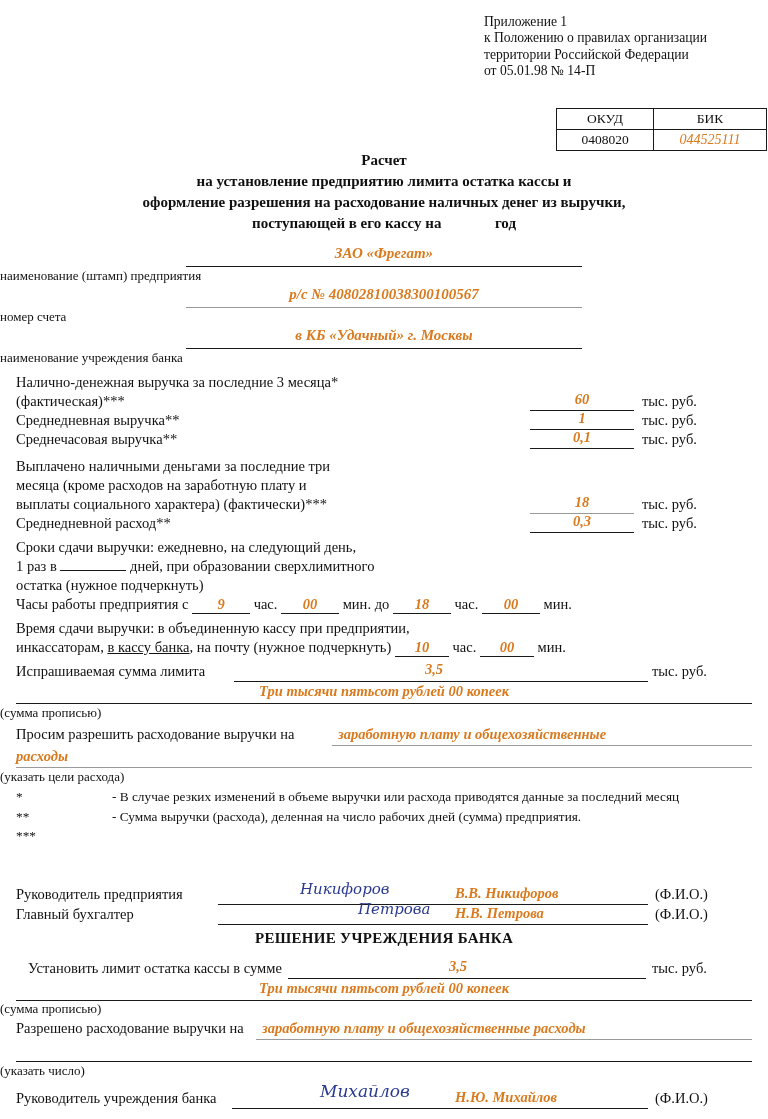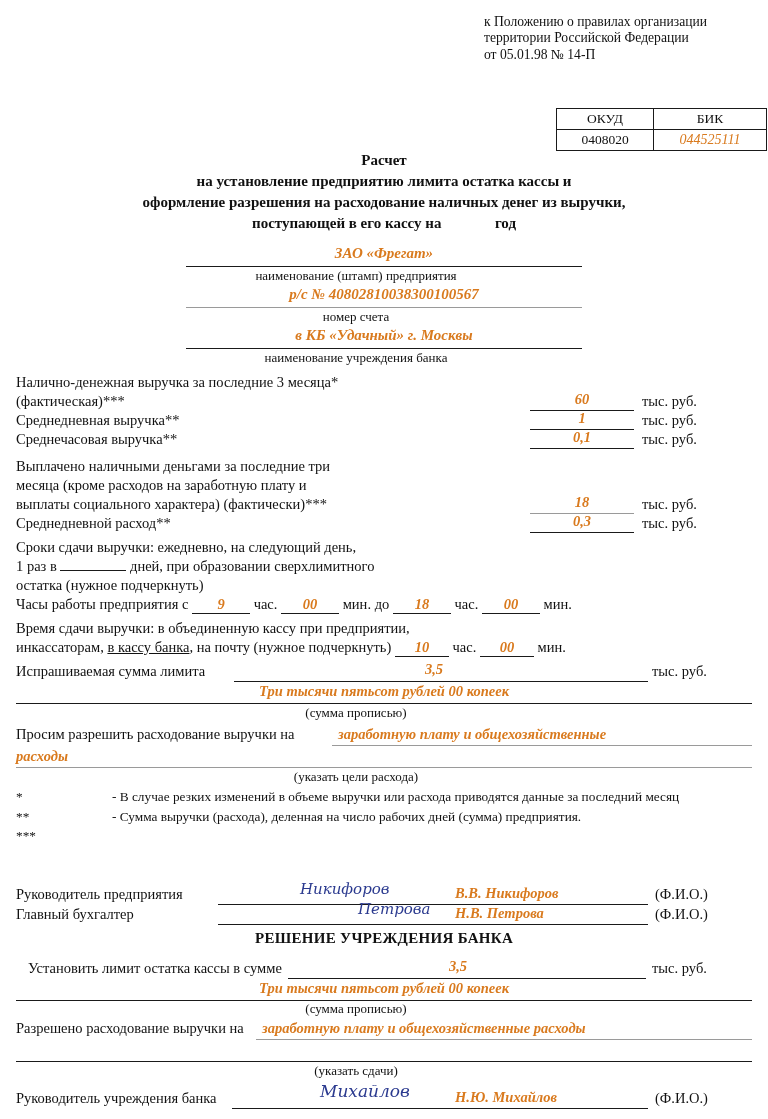--- a/index.html
+++ b/index.html
@@ -88,21 +88,21 @@
   
   .ctr-val {
     position: absolute;
     width: 768px;
     text-align: center;
     font-size: 15px;
   }
   .ctr-cap {
     position: absolute;
     width: 712px;
-    text-align: center;
+    text-align: left;
     font-size: 13px;
   }
 
   
   .unit { font-size: 14.5px; }
 
   .valbox {
     position: absolute;
     text-align: center;
     font-size: 14.5px;
@@ -124,20 +124,21 @@
   }
 
   .uline { text-decoration: underline; text-align: center; }
 </style>
 </head>
 <body>
 
 <div class="page">
 
   <div class="abs" id="appendix">
+    <div>Приложение 1</div>
     <div>к Положению о правилах организации</div>
     <div>территории Российской Федерации</div>
     <div>от 05.01.98 № 14-П</div>
   </div>
 
   <table class="abs" id="okud-table">
     <tbody>
         <tr>
       <th class="c1">ОКУД</th>
       <th class="c2">БИК</th>
@@ -280,21 +281,21 @@
   <div class="abs unit" style="left:652px; top:960px">тыс. руб.</div>
 
   <div class="ctr-val fill" style="top:980px; font-size:14.5px">Три тысячи пятьсот рублей 00 копеек</div>
   <div class="rule" style="left:16px; top:1000px; width:736px;"></div>
   <div class="ctr-cap" style="top:1001px">(сумма прописью)</div>
 
   <div class="abs lbl" style="left:16px; top:1020px">Разрешено расходование выручки на</div>
   <div class="abs fill" style="left:262px; top:1020px; font-size:14.5px">заработную плату и общехозяйственные расходы</div>
   <div class="rule-soft" style="left:256px; top:1039px; width:496px;"></div>
   <div class="rule" style="left:16px; top:1061px; width:736px;"></div>
-  <div class="ctr-cap" style="top:1063px">(указать сдачи)</div>
+  <div class="ctr-cap" style="top:1063px">(указать число)</div>
 
   <div class="abs lbl" style="left:16px; top:1090px">Руководитель учреждения банка</div>
   <div class="abs sig" style="left:320px; top:1081px; font-size:17px">Михайлов</div>
   <div class="abs fill" style="left:455px; top:1089px; font-size:14.5px">Н.Ю. Михайлов</div>
   <div class="rule" style="left:232px; top:1108px; width:416px;"></div>
   <div class="abs lbl" style="left:655px; top:1090px">(Ф.И.О.)</div>
 
 </div>
 
 </body></html>

